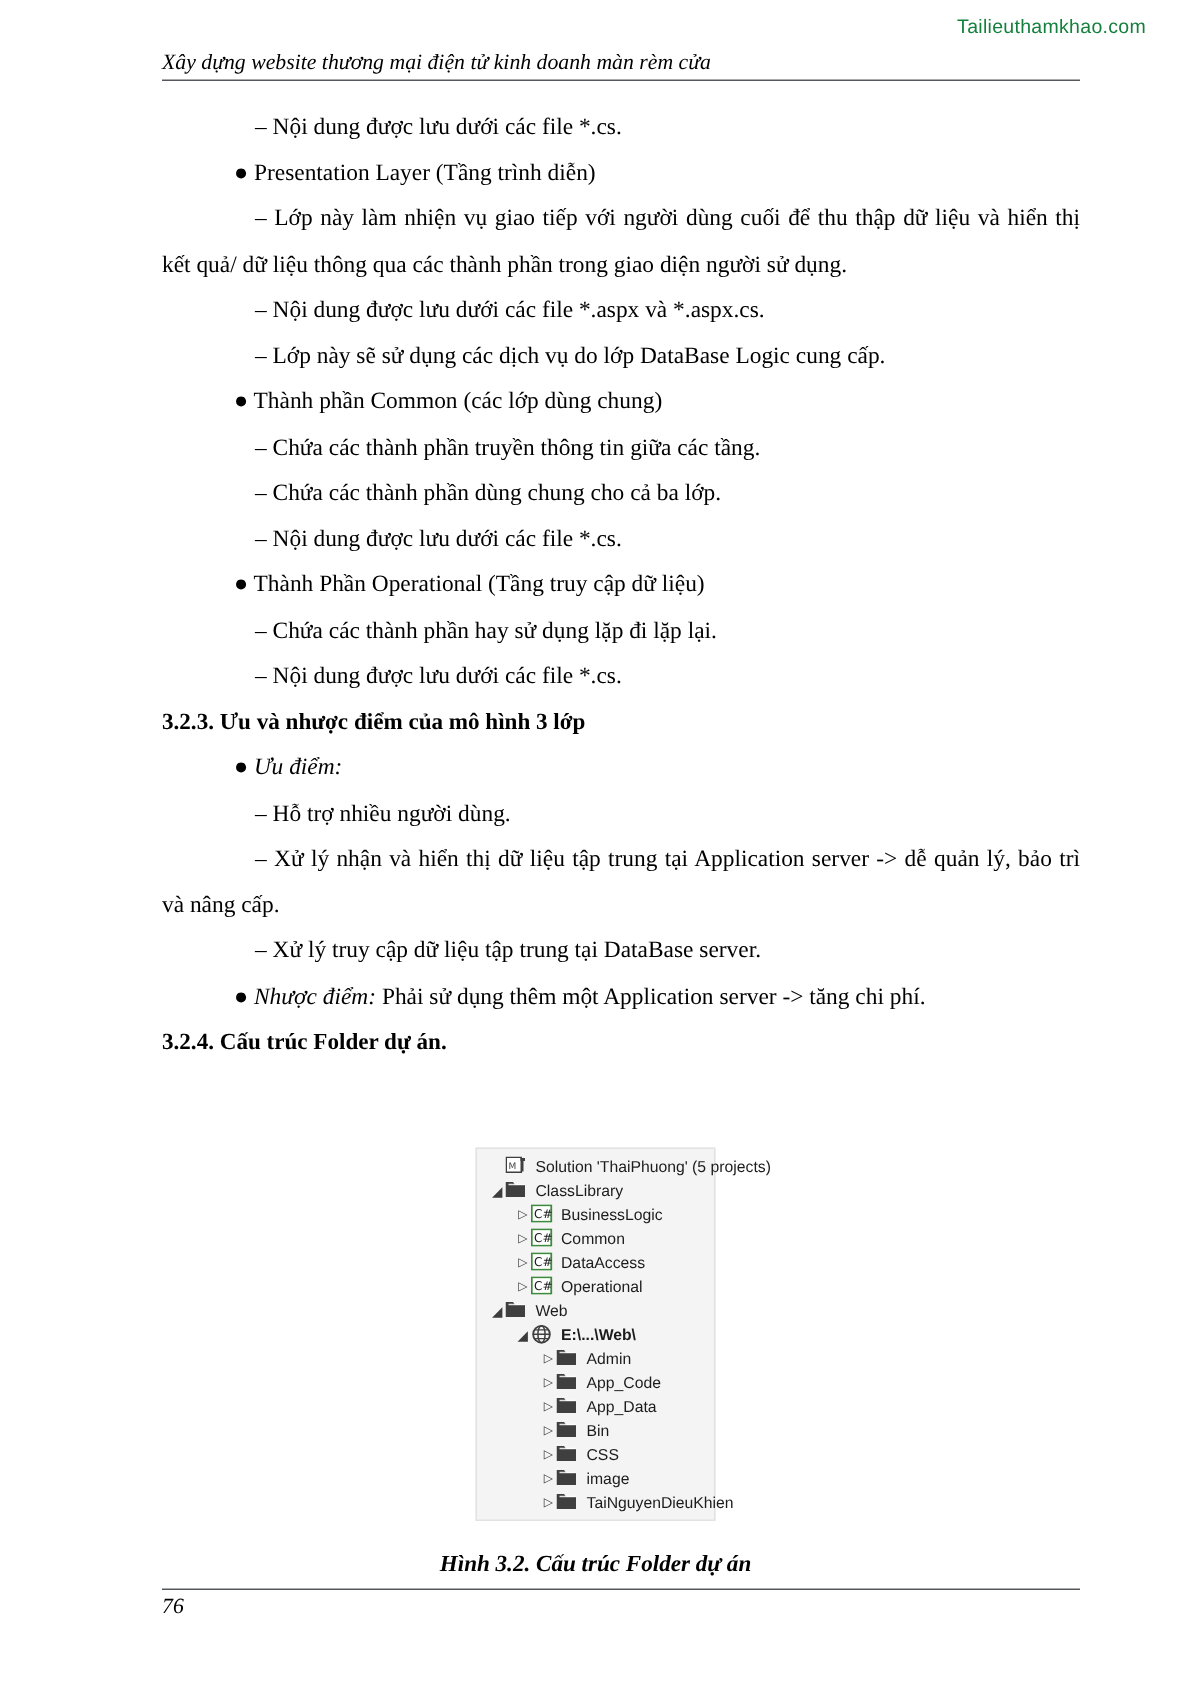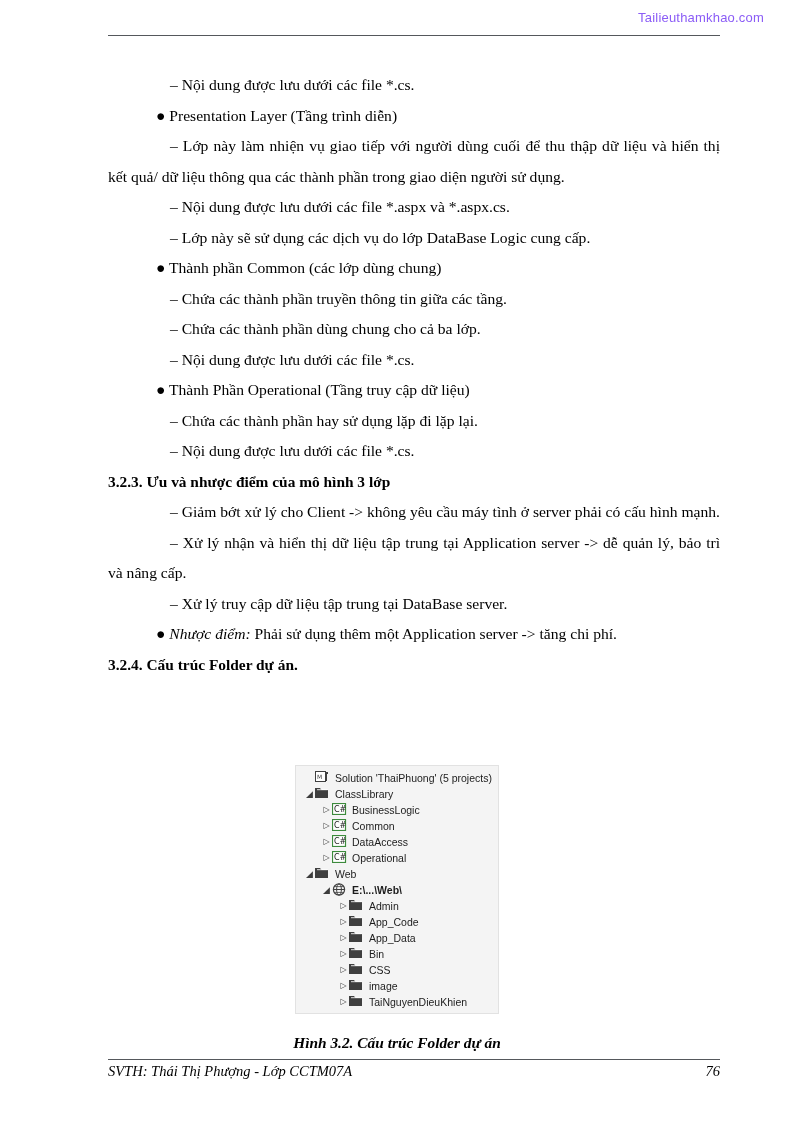--- a/index.html
+++ b/index.html
@@ -19,21 +19,21 @@
     box-sizing: border-box;
   }
 
   
   .watermark {
     position: absolute;
     top: 10px;
     right: 30px;
     font-family: "Liberation Sans", sans-serif;
     font-size: 13px;
-    color: #8b5cf6;
+    color: #15803d;
     letter-spacing: 0.2px;
     white-space: nowrap;
   }
 
   
   .header {
     position: absolute;
     top: 33px;
     left: 108px;
     width: 612px;
@@ -81,21 +81,21 @@
   
   .figure-wrap {
     position: absolute;
     top: 765px;
     left: 0;
     width: 794px;
     text-align: center;
   }
   .vs-panel {
     display: inline-block;
-    width: 204px;
+    width: 160px;
     background: #f4f4f4;
     border: 1px solid #e2e2e2;
     text-align: left;
     padding: 4px 0 3px 0;
     box-sizing: border-box;
     font-family: "Liberation Sans", "DejaVu Sans", sans-serif;
   }
   .tree-row {
     display: flex;
     align-items: center;
@@ -159,41 +159,43 @@
   }
 </style>
 </head>
 <body>
 
 <div class="page">
 
   <div class="watermark">Tailieuthamkhao.com</div>
 
   <div class="header">
+    <div class="header-text">Xây dựng website thương mại điện tử kinh doanh màn rèm cửa</div>
     <div class="header-rule"></div>
   </div>
 
   <div class="body">
 
     <p class="para lvl-dash">–  Nội dung được lưu dưới các file *.cs.</p>
     <p class="para lvl-bullet">● Presentation Layer (Tầng trình diễn)</p>
     <p class="para lvl-dash">–  Lớp này làm nhiện vụ giao tiếp với người dùng cuối để thu thập dữ  liệu và hiển thị kết quả/ dữ liệu thông qua các thành phần trong giao diện người sử dụng.</p>
     <p class="para lvl-dash">–  Nội dung được lưu dưới các file *.aspx và *.aspx.cs.</p>
     <p class="para lvl-dash">–  Lớp này sẽ sử dụng các dịch vụ do lớp DataBase Logic cung cấp.</p>
     <p class="para lvl-bullet">● Thành phần Common (các lớp dùng chung)</p>
     <p class="para lvl-dash">–  Chứa các thành phần truyền thông tin giữa các tầng.</p>
     <p class="para lvl-dash">–  Chứa các thành phần dùng chung cho cả ba lớp.</p>
     <p class="para lvl-dash">–  Nội dung được lưu dưới các file *.cs.</p>
     <p class="para lvl-bullet">● Thành Phần Operational (Tầng truy cập dữ liệu)</p>
     <p class="para lvl-dash">–  Chứa các thành phần hay sử dụng lặp đi lặp lại.</p>
     <p class="para lvl-dash">–  Nội dung được lưu dưới các file *.cs.</p>
 
     <p class="heading">3.2.3. Ưu và nhược điểm của mô hình 3 lớp</p>
 
-    <p class="para lvl-dash">– Giảm bớt xử lý cho Client -&gt; không yêu cầu máy tình ở server phải có cấu hình mạnh.</p>
+    <p class="para lvl-bullet it">● Ưu điểm:</p>
+    <p class="para lvl-dash">– Hỗ trợ nhiều người dùng.</p>
     <p class="para lvl-dash">– Xử lý nhận và hiển thị dữ liệu tập trung tại Application server -&gt; dễ quản lý, bảo trì và nâng cấp.</p>
     <p class="para lvl-dash">– Xử lý truy cập dữ liệu tập trung tại DataBase server.</p>
 
     <p class="para lvl-bullet"><span>● </span><span class="it">Nhược điểm:</span><span> Phải sử dụng thêm một Application server -&gt; tăng chi phí.</span></p>
 
     <p class="heading">3.2.4. Cấu trúc Folder dự án.</p>
   </div>
 
   <div class="figure-wrap">
     <div class="vs-panel" id="vs-tree"><div class="tree-row">
@@ -353,18 +355,17 @@
           </span>
           <span class="label">TaiNguyenDieuKhien</span>
         </div></div>
   </div>
 
   <div class="caption">Hình 3.2. Cấu trúc Folder dự án</div>
 
   <div class="footer">
     <div class="footer-rule"></div>
     <div class="footer-line">
-      <span>SVTH: Thái Thị Phượng - Lớp CCTM07A</span>
       <span>76</span>
     </div>
   </div>
 
 </div>
 
 </body></html>

